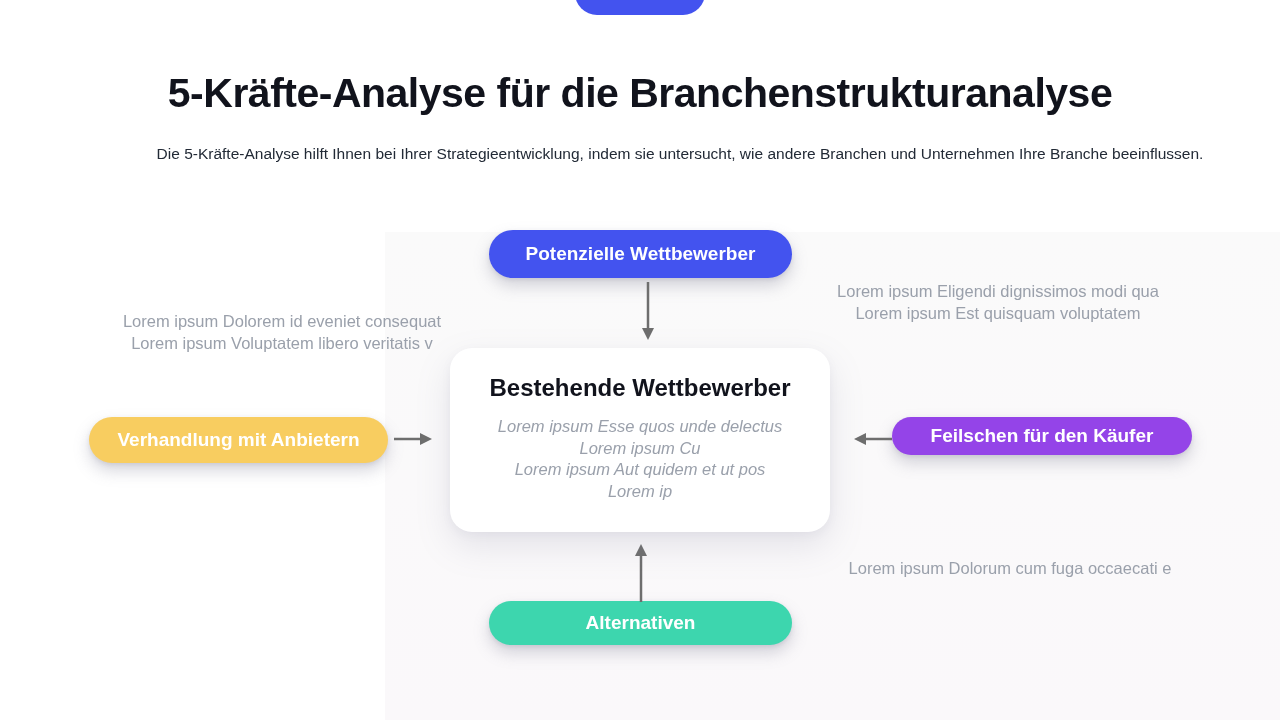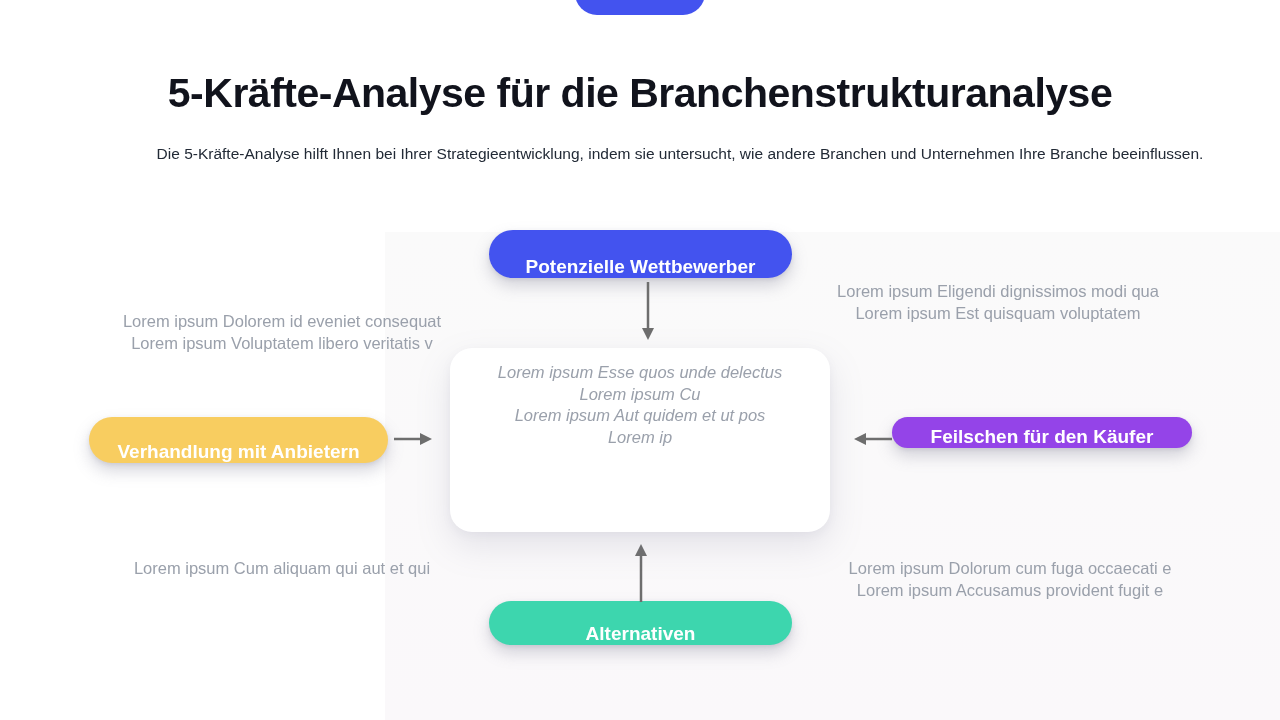--- a/index.html
+++ b/index.html
@@ -18,31 +18,31 @@
     text-align:center; font-size:41px; font-weight:800;
     letter-spacing:-0.5px; color:var(--title,#11131c);
   }
   .page-subtitle {
     position:absolute; left:0; top:145px; width:1280px;
     text-align:center; font-size:15.5px; font-weight:400;
     color:var(--subtitle,#222a36);
     margin-left:40px;
   }
   .pill {
-    position:absolute; display:flex; align-items:flex-end; justify-content:center;
+    position:absolute; display:flex; align-items:center; justify-content:center;
     color:#fff; font-weight:700; font-size:19px; border-radius:26px;
     box-shadow:0 8px 16px rgba(110,110,135,.28), 0 2px 4px rgba(110,110,135,.15);
   }
   .pill-top-cut {
     position:absolute; left:575px; top:-30px; width:130px; height:45px;
     border-radius:22px; background:var(--blue,#4353ef);
   }
   .pill-top    { left:489px; top:230px; width:303px; height:48px; background:var(--blue,#4353ef); }
   .pill-left   { left:89px;  top:417px; width:299px; height:46px; background:var(--yellow,#f8cd60); }
-  .pill-right  { left:892px; top:417px; width:300px; height:31px; background:var(--purple,#9444e8); }
+  .pill-right  { left:892px; top:417px; width:300px; height:38px; background:var(--purple,#9444e8); }
   .pill-bottom { left:489px; top:601px; width:303px; height:44px; background:var(--teal,#3dd6ae); }
   .center-card {
     position:absolute; left:450px; top:348px; width:380px; height:184px;
     background:#fff; border-radius:22px;
     box-shadow:0 14px 34px rgba(130,130,155,.18), 0 3px 8px rgba(130,130,155,.08);
     text-align:center;
   }
   .center-card h2 {
     margin-top:26px; font-size:24px; font-weight:800; color:var(--title,#11131c);
   }
@@ -108,37 +108,36 @@
     </svg>
   </div>
   <div class="arrow arrow-left">
     <svg width="40" height="16" viewBox="0 0 40 16">
       <line x1="40" y1="8" x2="12" y2="8" stroke="currentColor" stroke-width="2.5"></line>
       <polygon points="14,2 14,14 2,8" fill="currentColor"></polygon>
     </svg>
   </div>
 
   <div class="center-card">
+    <h2>Bestehende Wettbewerber</h2>
     <div class="center-body">
       <div class="muted-line">Lorem ipsum Esse quos unde delectus</div>
       <div class="muted-line">Lorem ipsum Cu</div>
       <div class="muted-line">Lorem ipsum Aut quidem et ut pos</div>
       <div class="muted-line">Lorem ip</div>
     </div>
   </div>
 
   <div class="note note-tl">
     <div class="muted-line">Lorem ipsum Dolorem id eveniet consequat</div>
     <div class="muted-line">Lorem ipsum Voluptatem libero veritatis v</div>
   </div>
   <div class="note note-tr">
     <div class="muted-line">Lorem ipsum Eligendi dignissimos modi qua</div>
     <div class="muted-line">Lorem ipsum Est quisquam voluptatem</div>
   </div>
   <div class="note note-bl">
-    <div class="muted-line">Lorem ipsum Cum aliquam qui aut et qui</div>
   </div>
   <div class="note note-br">
     <div class="muted-line">Lorem ipsum Dolorum cum fuga occaecati e</div>
-    <div class="muted-line">Lorem ipsum Accusamus provident fugit e</div>
   </div>
 
 </div>
 
 </body></html>

